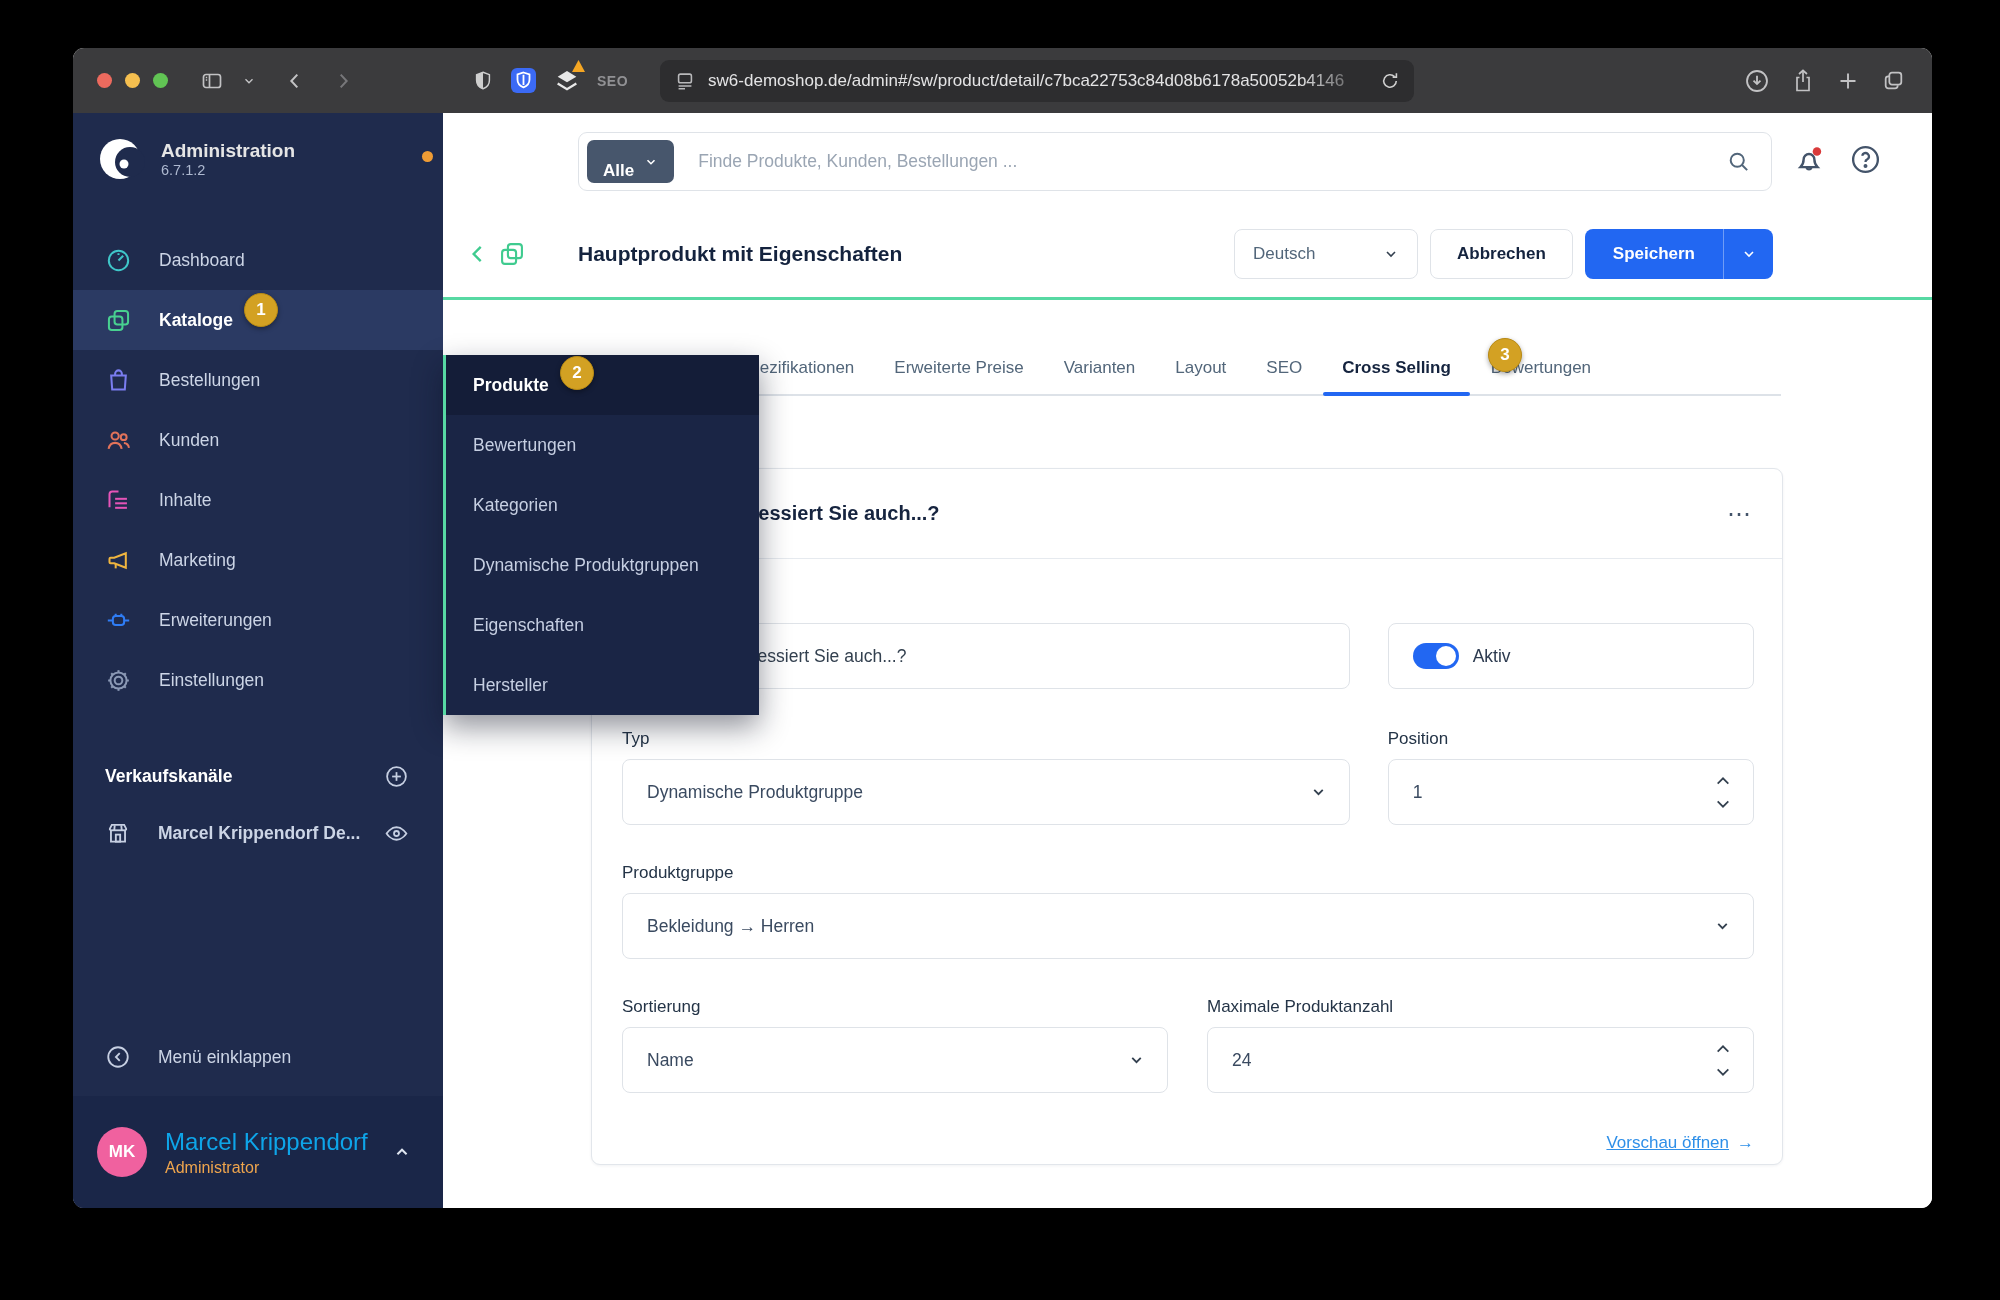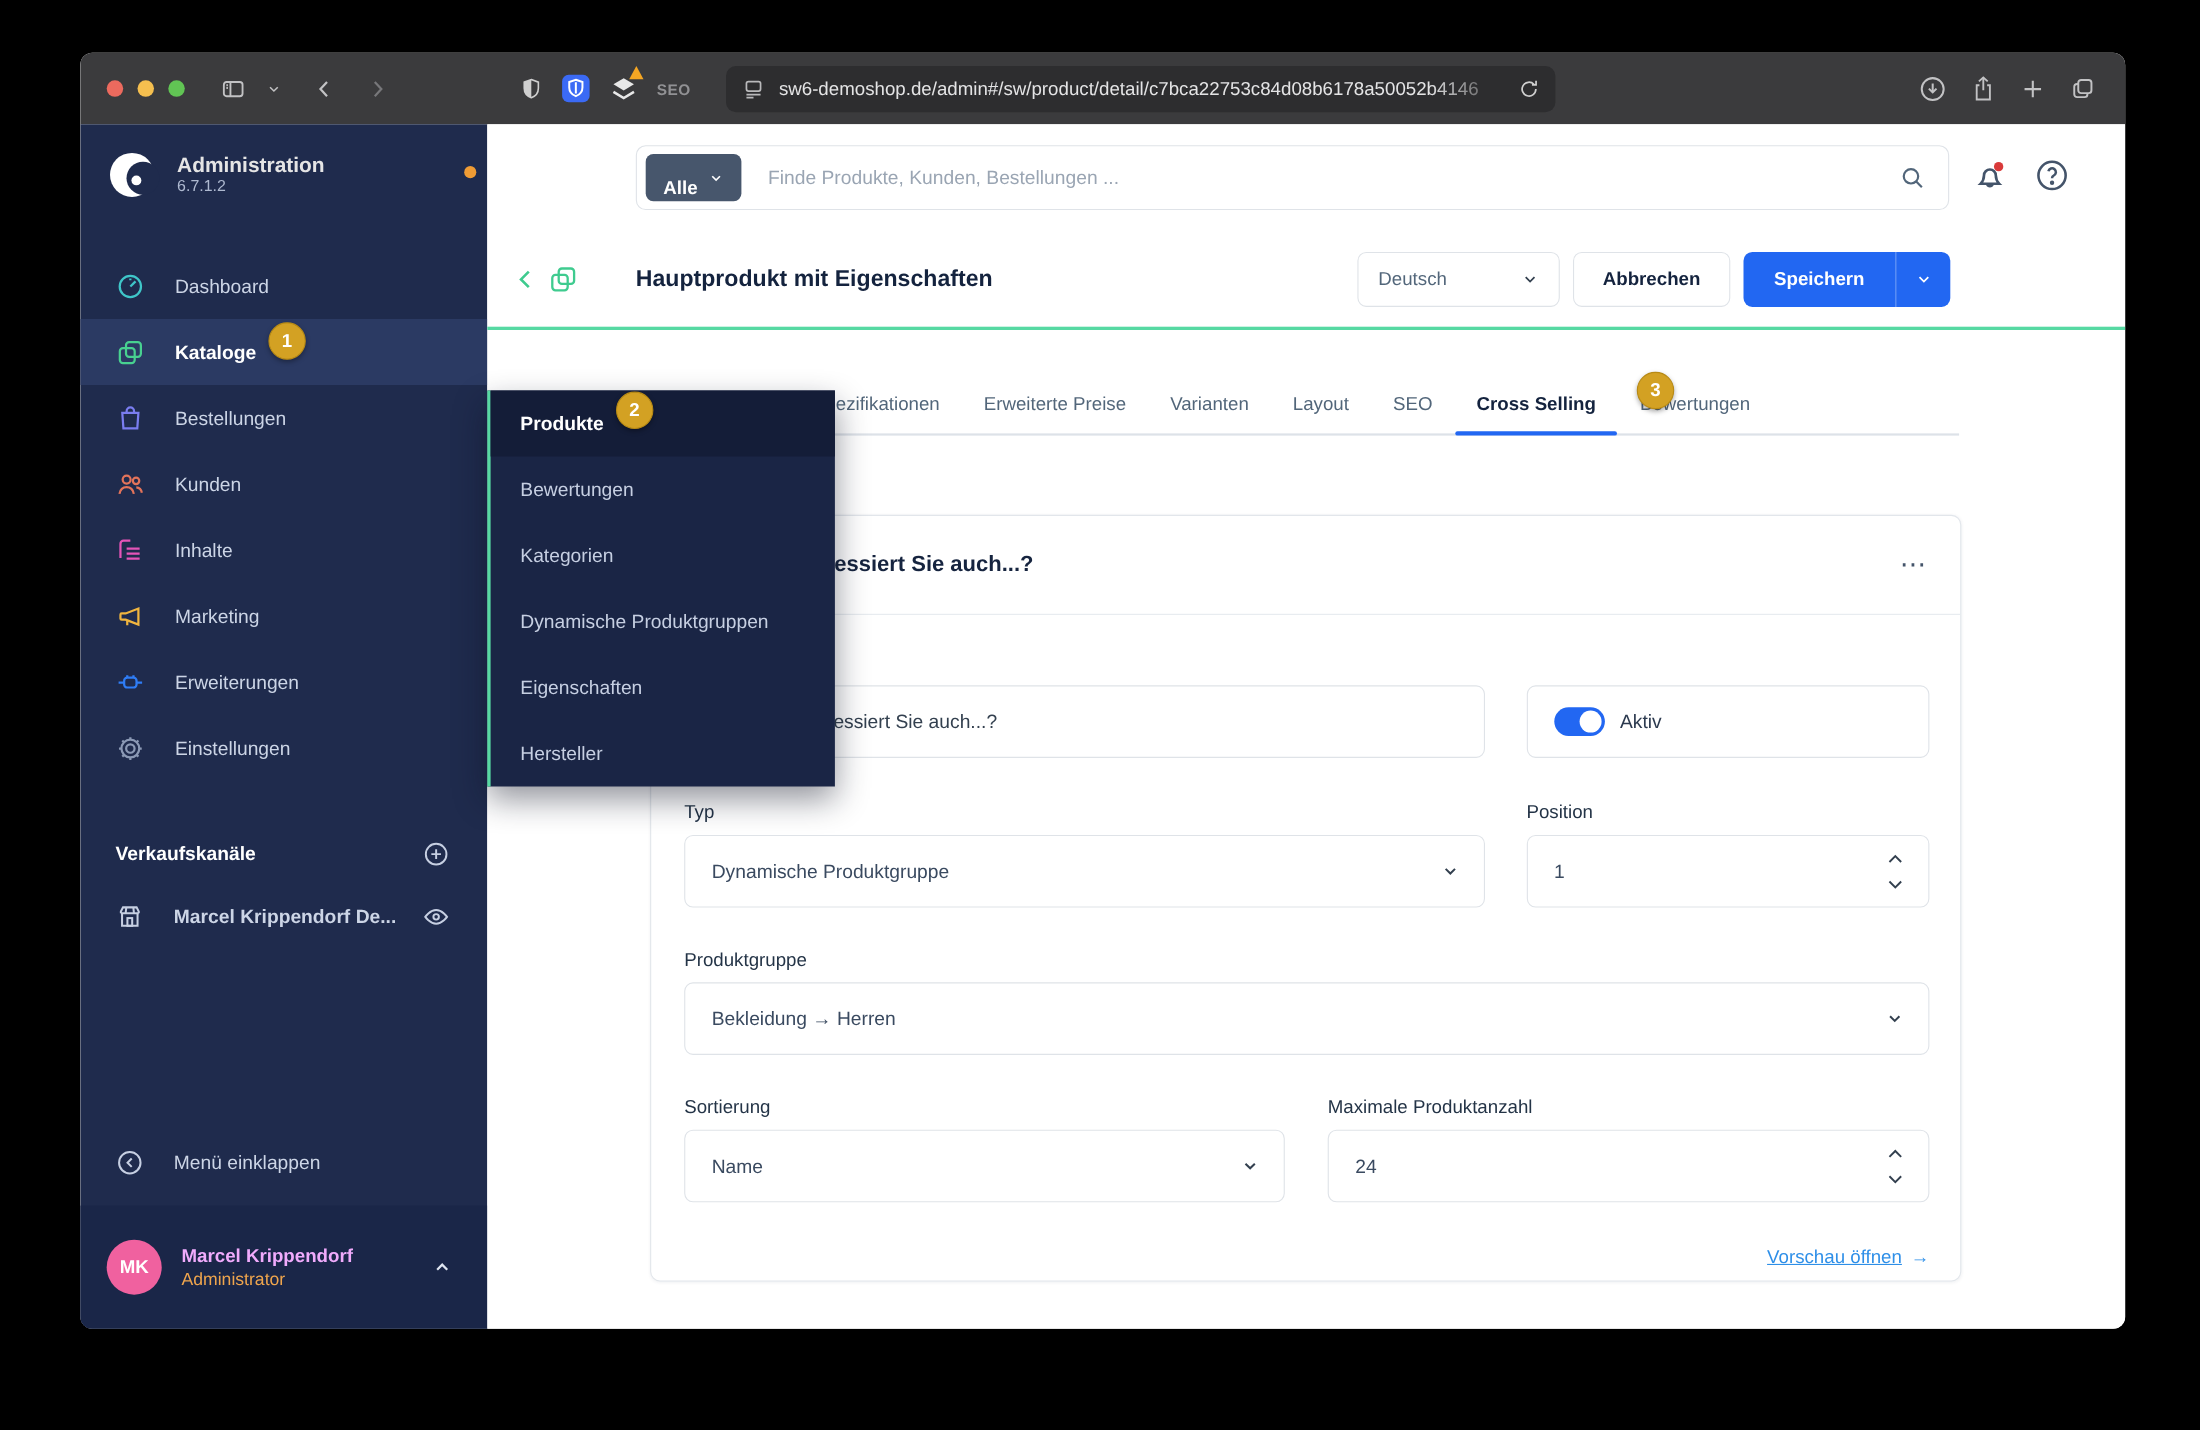--- a/index.html
+++ b/index.html
@@ -49,21 +49,21 @@
   .sec-head .t{font-size:17.5px;font-weight:bold;color:#fff;}
   .sec-row{display:flex;align-items:center;height:56px;padding:0 34px 0 32px;font-weight:bold;}
   .sec-row .lbl{margin-left:27px;font-size:17.5px;color:#ccd5e6;flex:1;white-space:nowrap;overflow:hidden;}
   .collapse-row{position:absolute;left:0;right:0;top:928px;display:flex;align-items:center;padding-left:32px;height:32px;}
   .collapse-row .lbl{margin-left:27px;font-size:17.5px;color:#ccd5e6;}
   .userblock{position:absolute;left:0;right:0;top:983px;height:112px;background:#1a2648;
              display:flex;align-items:center;padding:0 30px 0 24px;}
   .avatar{width:50px;height:50px;border-radius:50%;background:#f0619f;color:#fff;font-weight:bold;font-size:17px;
           display:flex;align-items:center;justify-content:center;flex-shrink:0;}
   .user-meta{margin-left:18px;flex:1;}
-  .user-name{font-size:17px;font-weight:bold;color:#f0abfc;}
+  .user-name{font-size:24px;font-weight:normal;color:#0ea5e9;}
   .user-role{font-size:16px;color:#efa54d;margin-top:3px;}
 
   
   .flyout{position:absolute;left:370px;top:242px;width:316px;height:360px;background:#1a2545;
           border-left:3px solid #57d9a3;box-shadow:0 12px 28px rgba(10,16,34,.45);z-index:40;}
   .fly-item{display:flex;align-items:center;height:60px;padding-left:27px;cursor:pointer;}
   .fly-item .lbl{font-size:17.5px;color:#c6cfe2;white-space:nowrap;}
   .fly-item.active{background:#141d38;}
   .fly-item.active .lbl{color:#fff;font-weight:bold;}
   .fly-item .step-badge{margin-left:11px;transform:translateY(-12px);}

